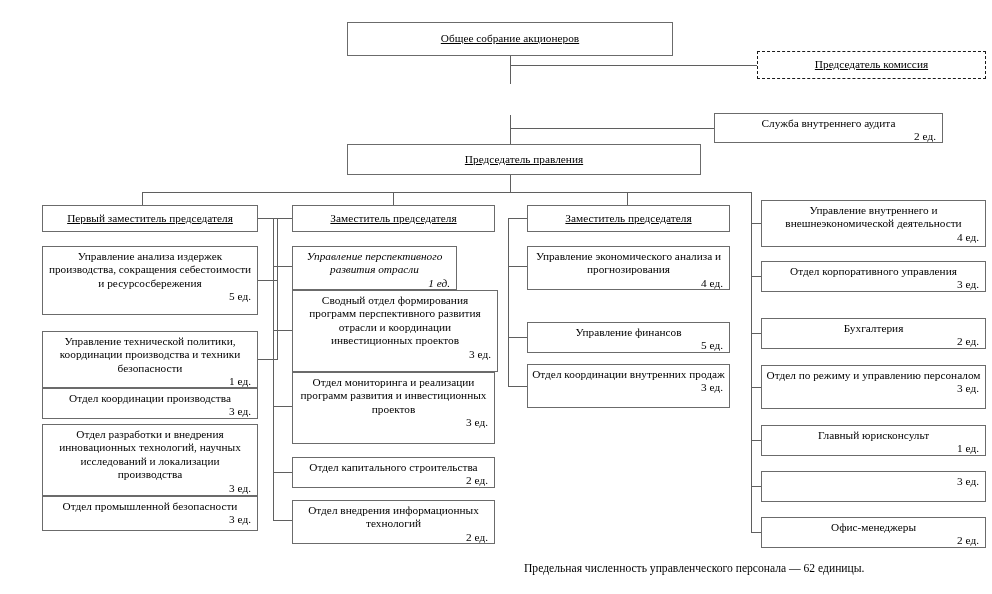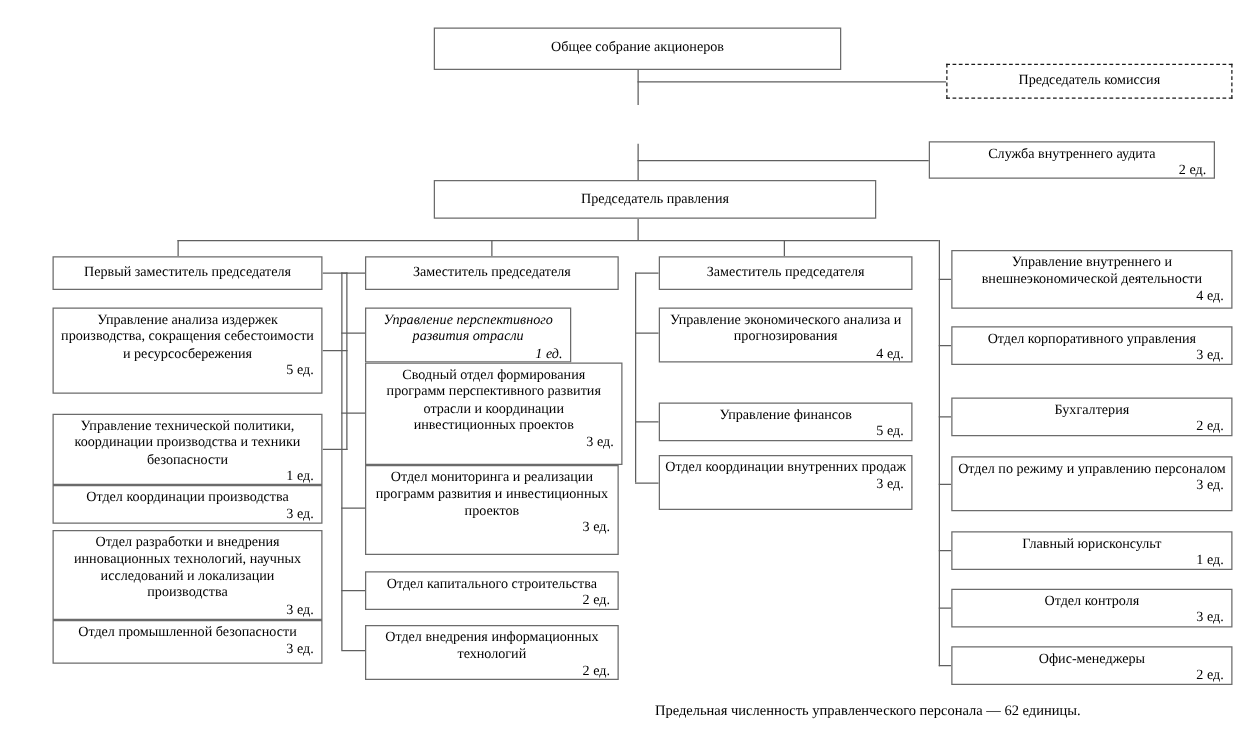--- a/index.html
+++ b/index.html
@@ -20,21 +20,21 @@
     background:#ffffff;
     font-size:11.3px;
     line-height:13.4px;
     text-align:center;
     padding:3px 4px 2px 4px;
     z-index:5;
   }
   .box.dashed{border:1px dashed #1a1a1a;}
   .box .ttl{display:block;}
   .box .units{display:block;text-align:right;padding-right:2px;}
-  .box.center{display:flex;align-items:center;justify-content:center;padding:0 4px;}
+  .box.center{display:flex;align-items:center;justify-content:center;padding:0 4px;text-decoration:underline;}
 
   
   .ln{position:absolute;background:#5f5f5f;z-index:1;}
   .vl{width:1px;}
   .hl{height:1px;}
 
   .footer{
     position:absolute;
     font-size:11.6px;
     color:#000;
@@ -48,21 +48,21 @@
 
   <div class="box center" style="left:347px;top:22px;width:326px;height:34px;">
     <span class="ttl">Общее собрание акционеров</span>
   </div>
 
   <div class="box dashed center" style="left:757px;top:51px;width:229px;height:28px;">
     <span class="ttl">Председатель комиссия</span>
   </div>
 
 
-  <div class="box" style="left:743px;top:113px;width:229px;height:30px;">
+  <div class="box" style="left:714px;top:113px;width:229px;height:30px;">
     <span class="ttl">Служба внутреннего аудита</span>
     <span class="units">2 ед.</span>
   </div>
 
   <div class="box center" style="left:347px;top:144px;width:354px;height:31px;">
     <span class="ttl">Председатель правления</span>
   </div>
 
   <div class="ln vl" style="left:510px;top:56px;height:28px;"></div>
   <div class="ln hl" style="left:510px;top:65px;width:247px;"></div>
@@ -193,21 +193,20 @@
     <span class="ttl">Отдел по режиму и управлению персоналом</span>
     <span class="units">3 ед.</span>
   </div>
 
   <div class="box" style="left:761px;top:425px;width:225px;height:31px;">
     <span class="ttl">Главный юрисконсульт</span>
     <span class="units">1 ед.</span>
   </div>
 
   <div class="box" style="left:761px;top:471px;width:225px;height:31px;">
-    <span class="ttl">Отдел контроля</span>
     <span class="units">3 ед.</span>
   </div>
 
   <div class="box" style="left:761px;top:517px;width:225px;height:31px;">
     <span class="ttl">Офис-менеджеры</span>
     <span class="units">2 ед.</span>
   </div>
 
   <div class="ln hl" style="left:751px;top:223px;width:10px;"></div>
   <div class="ln hl" style="left:751px;top:276px;width:10px;"></div>

